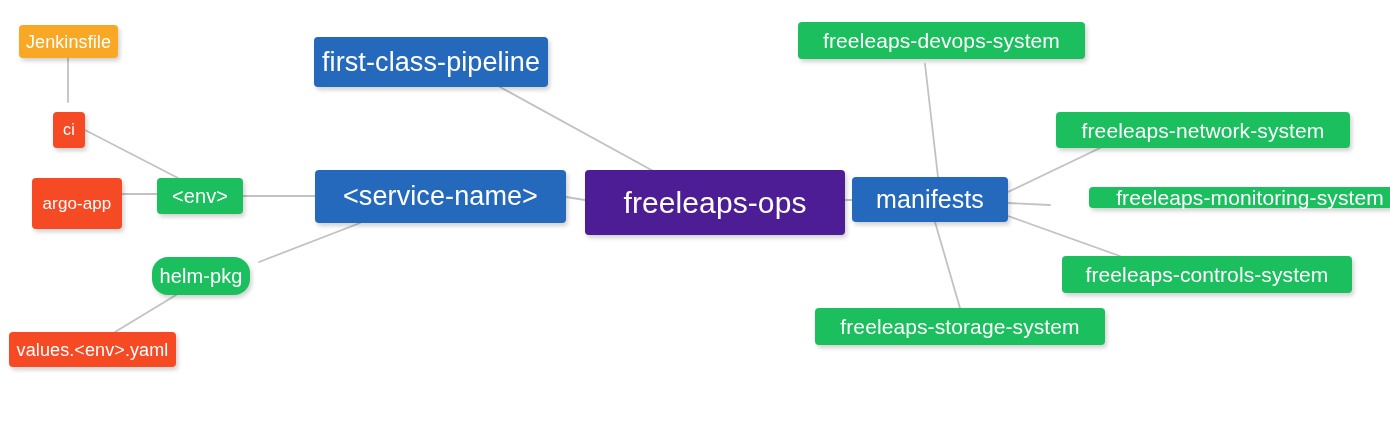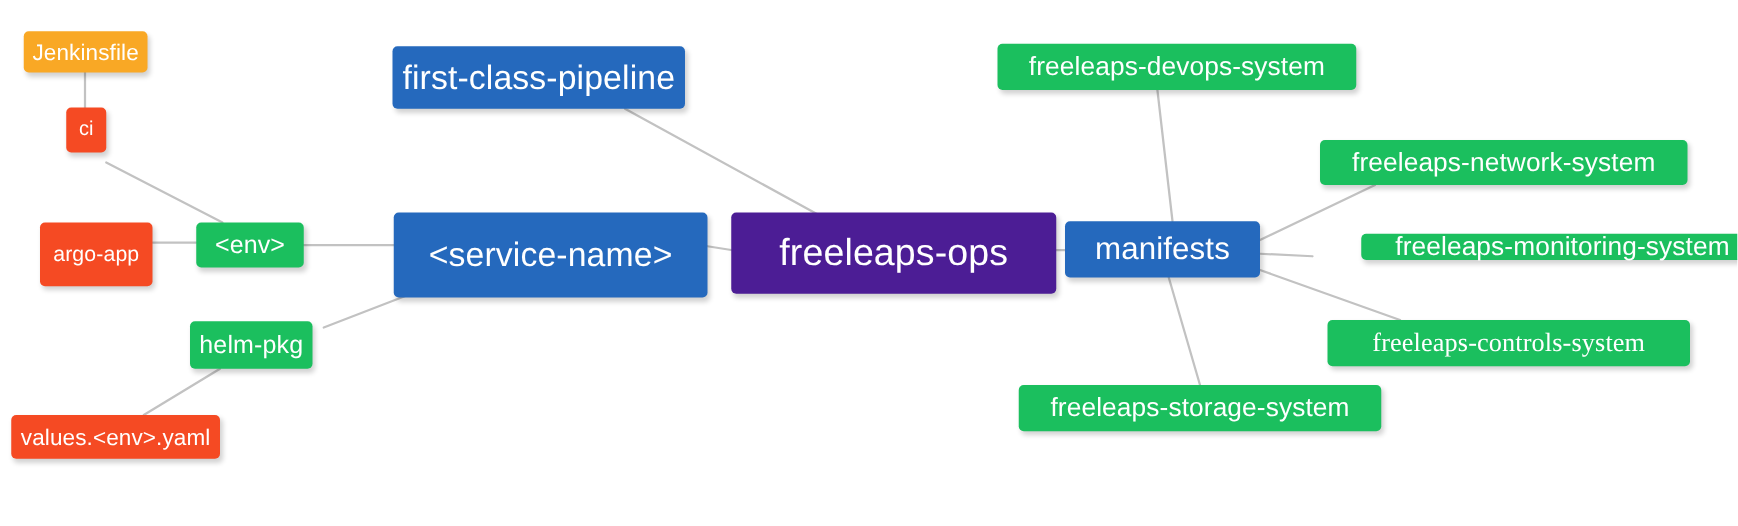--- a/index.html
+++ b/index.html
@@ -59,28 +59,28 @@
       <line x1="68" y1="102" x2="68" y2="58" stroke="#c2c2c2" stroke-width="1.8" stroke-linecap="round"></line>
       <line x1="176" y1="295" x2="115" y2="332" stroke="#c2c2c2" stroke-width="1.8" stroke-linecap="round"></line>
       <line x1="938" y1="177" x2="925" y2="64" stroke="#c2c2c2" stroke-width="1.8" stroke-linecap="round"></line>
       <line x1="1008" y1="192" x2="1100" y2="148" stroke="#c2c2c2" stroke-width="1.8" stroke-linecap="round"></line>
       <line x1="1008" y1="203" x2="1050" y2="205" stroke="#c2c2c2" stroke-width="1.8" stroke-linecap="round"></line>
       <line x1="1008" y1="216" x2="1120" y2="256" stroke="#c2c2c2" stroke-width="1.8" stroke-linecap="round"></line>
       <line x1="935" y1="222" x2="960" y2="308" stroke="#c2c2c2" stroke-width="1.8" stroke-linecap="round"></line>
     </svg>
   <div id="node-layer">
       <div class="node n-root" style="left: 585px; top: 170px; width: 260px; height: 65px; font-size: 30px;">freeleaps-ops</div>
-      <div class="node n-blue" style="left: 315px; top: 170px; width: 251px; height: 68px; font-size: 27px;">&lt;service-name&gt;</div>
+      <div class="node n-blue" style="left: 315px; top: 170px; width: 251px; height: 53px; font-size: 27px;">&lt;service-name&gt;</div>
       <div class="node n-blue" style="left: 314px; top: 37px; width: 234px; height: 50px; font-size: 27px;">first-class-pipeline</div>
       <div class="node n-blue" style="left: 852px; top: 177px; width: 156px; height: 45px; font-size: 25px;">manifests</div>
       <div class="node n-green" style="left: 157px; top: 178px; width: 86px; height: 36px; font-size: 20px;">&lt;env&gt;</div>
-      <div class="node n-green" style="left: 152px; top: 257px; width: 98px; height: 38px; font-size: 20px;">helm-pkg</div>
-      <div class="node n-red" style="left: 53px; top: 86px; width: 32px; height: 36px; font-size: 16px;">ci</div>
+      <div class="node n-green" style="left: 152px; top: 257px; width: 98px; height: 38px; font-size: 20px; border-radius: 16px;">helm-pkg</div>
+      <div class="node n-red" style="left: 53px; top: 112px; width: 32px; height: 36px; font-size: 16px;">ci</div>
       <div class="node n-red" style="left: 32px; top: 178px; width: 90px; height: 51px; font-size: 17px;">argo-app</div>
       <div class="node n-orange" style="left: 19px; top: 25px; width: 99px; height: 33px; font-size: 18px;">Jenkinsfile</div>
       <div class="node n-red" style="left: 9px; top: 332px; width: 167px; height: 35px; font-size: 18px;">values.&lt;env&gt;.yaml</div>
-      <div class="node n-green" style="left: 798px; top: 35px; width: 287px; height: 37px; font-size: 21px;">freeleaps-devops-system</div>
+      <div class="node n-green" style="left: 798px; top: 22px; width: 287px; height: 37px; font-size: 21px;">freeleaps-devops-system</div>
       <div class="node n-green" style="left: 1056px; top: 112px; width: 294px; height: 36px; font-size: 21px;">freeleaps-network-system</div>
       <div class="node n-green" style="left: 1089px; top: 187px; width: 322px; height: 21px; font-size: 21px;">freeleaps-monitoring-system</div>
-      <div class="node n-green" style="left: 1062px; top: 256px; width: 290px; height: 37px; font-size: 21px; font-family: Liberation Serif, serif;">freeleaps-controls-system</div>
+      <div class="node n-green" style="left: 1062px; top: 256px; width: 290px; height: 37px; font-size: 21px;">freeleaps-controls-system</div>
       <div class="node n-green" style="left: 815px; top: 308px; width: 290px; height: 37px; font-size: 21px;">freeleaps-storage-system</div>
     </div>
 </div>
 
 </body></html>

